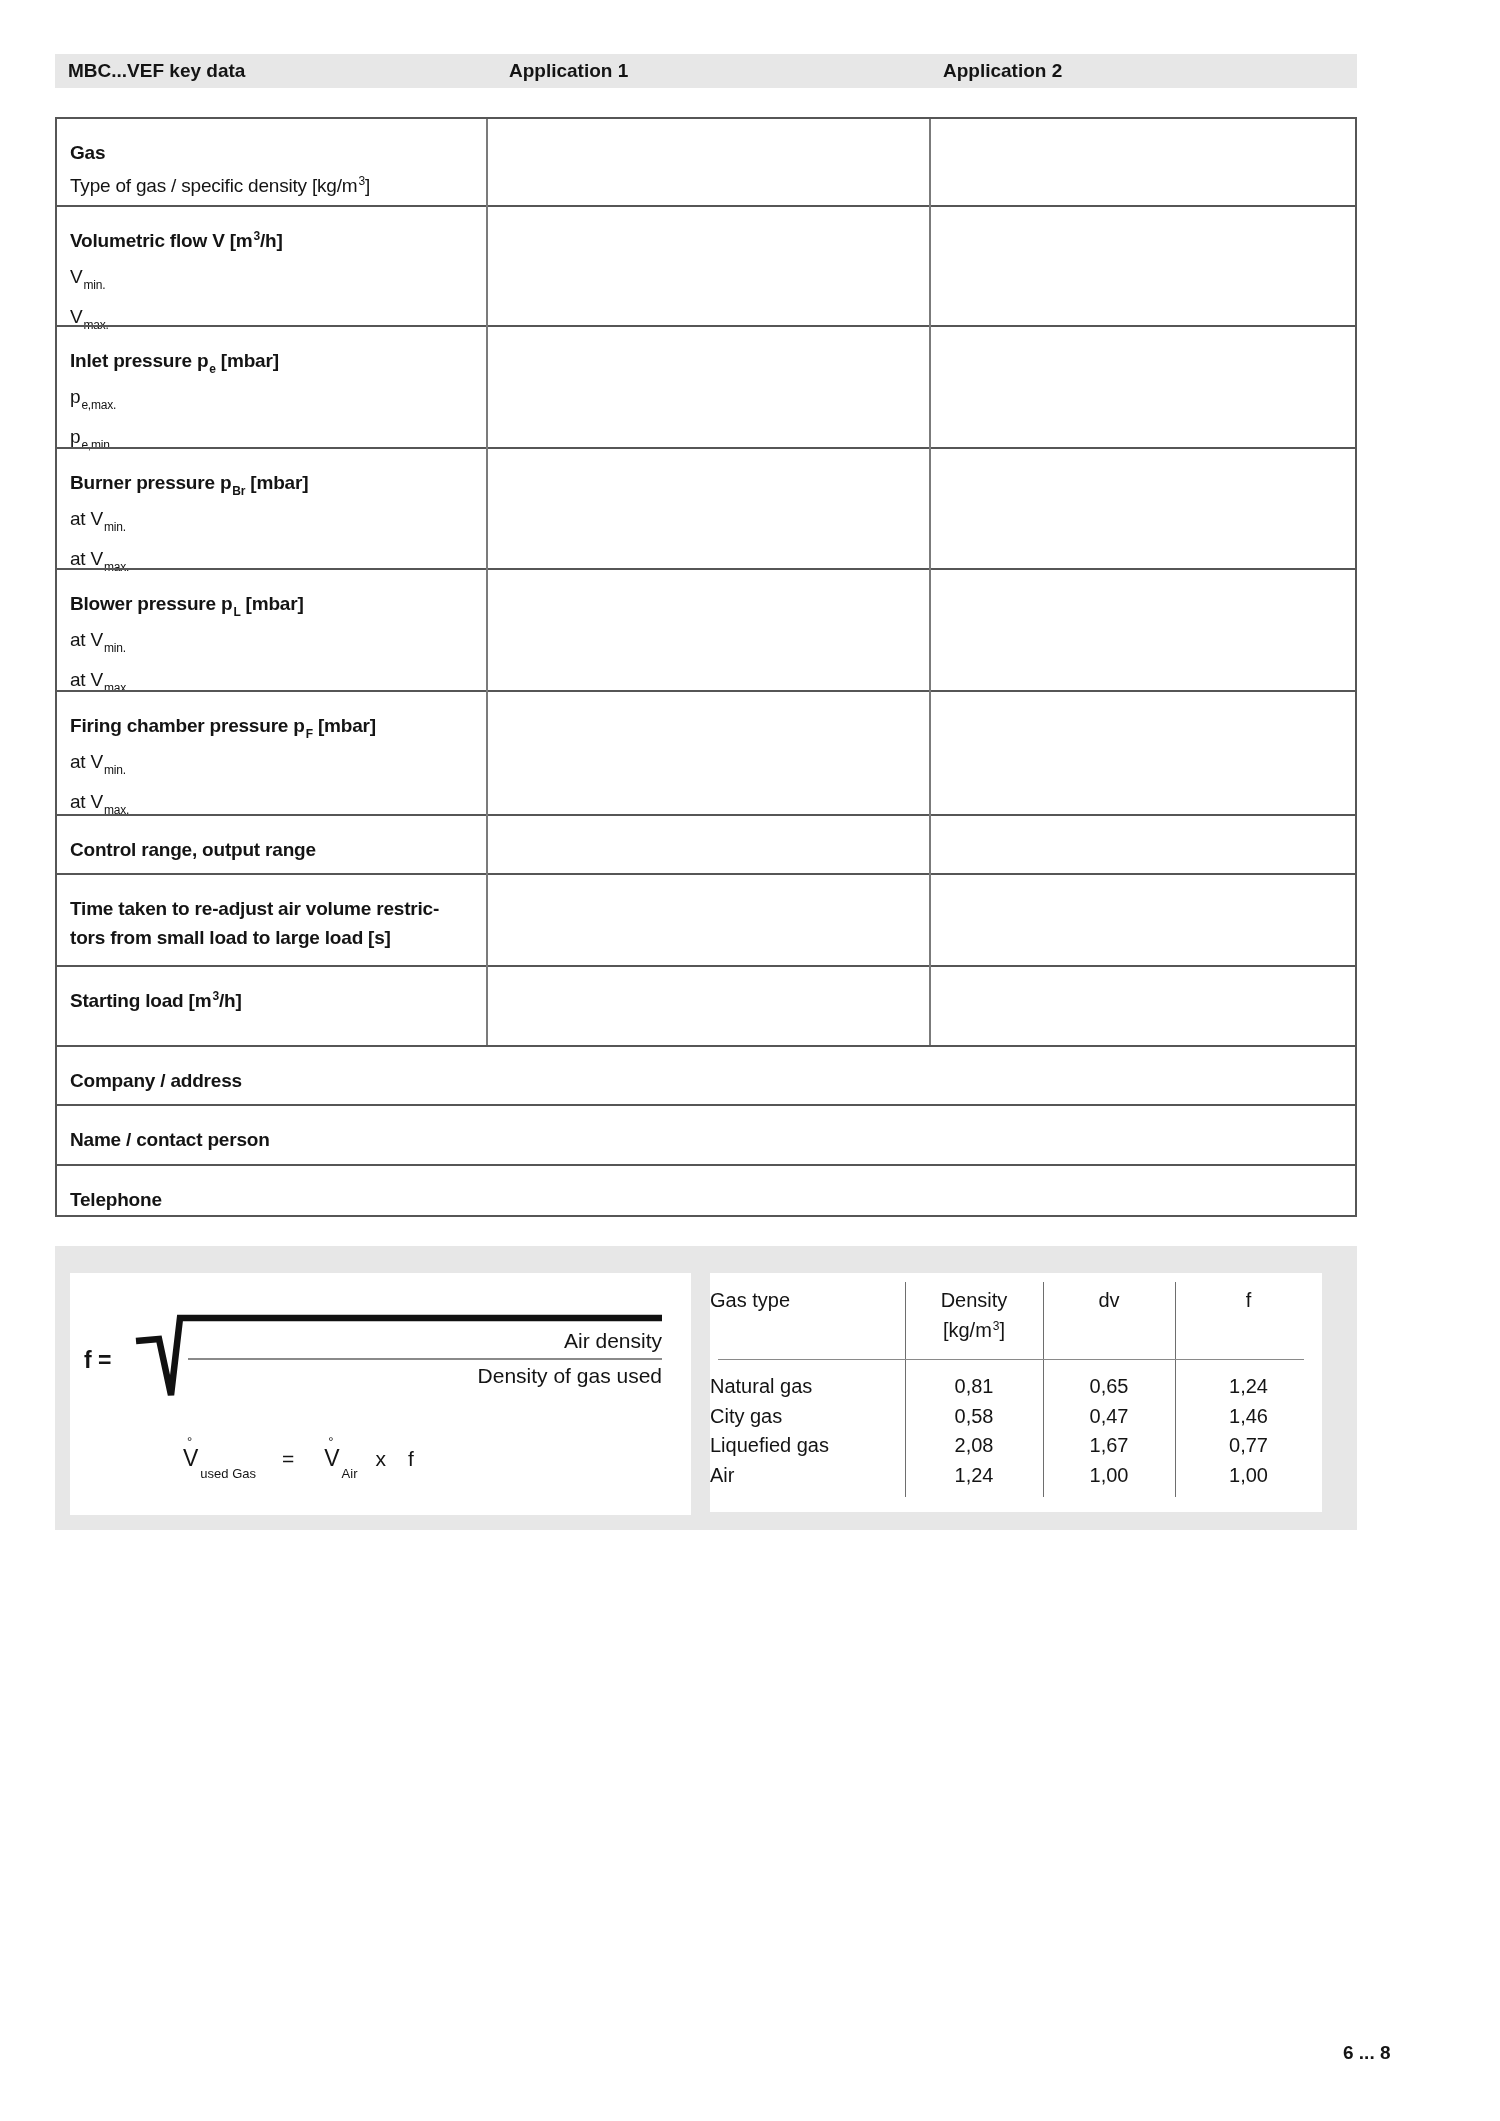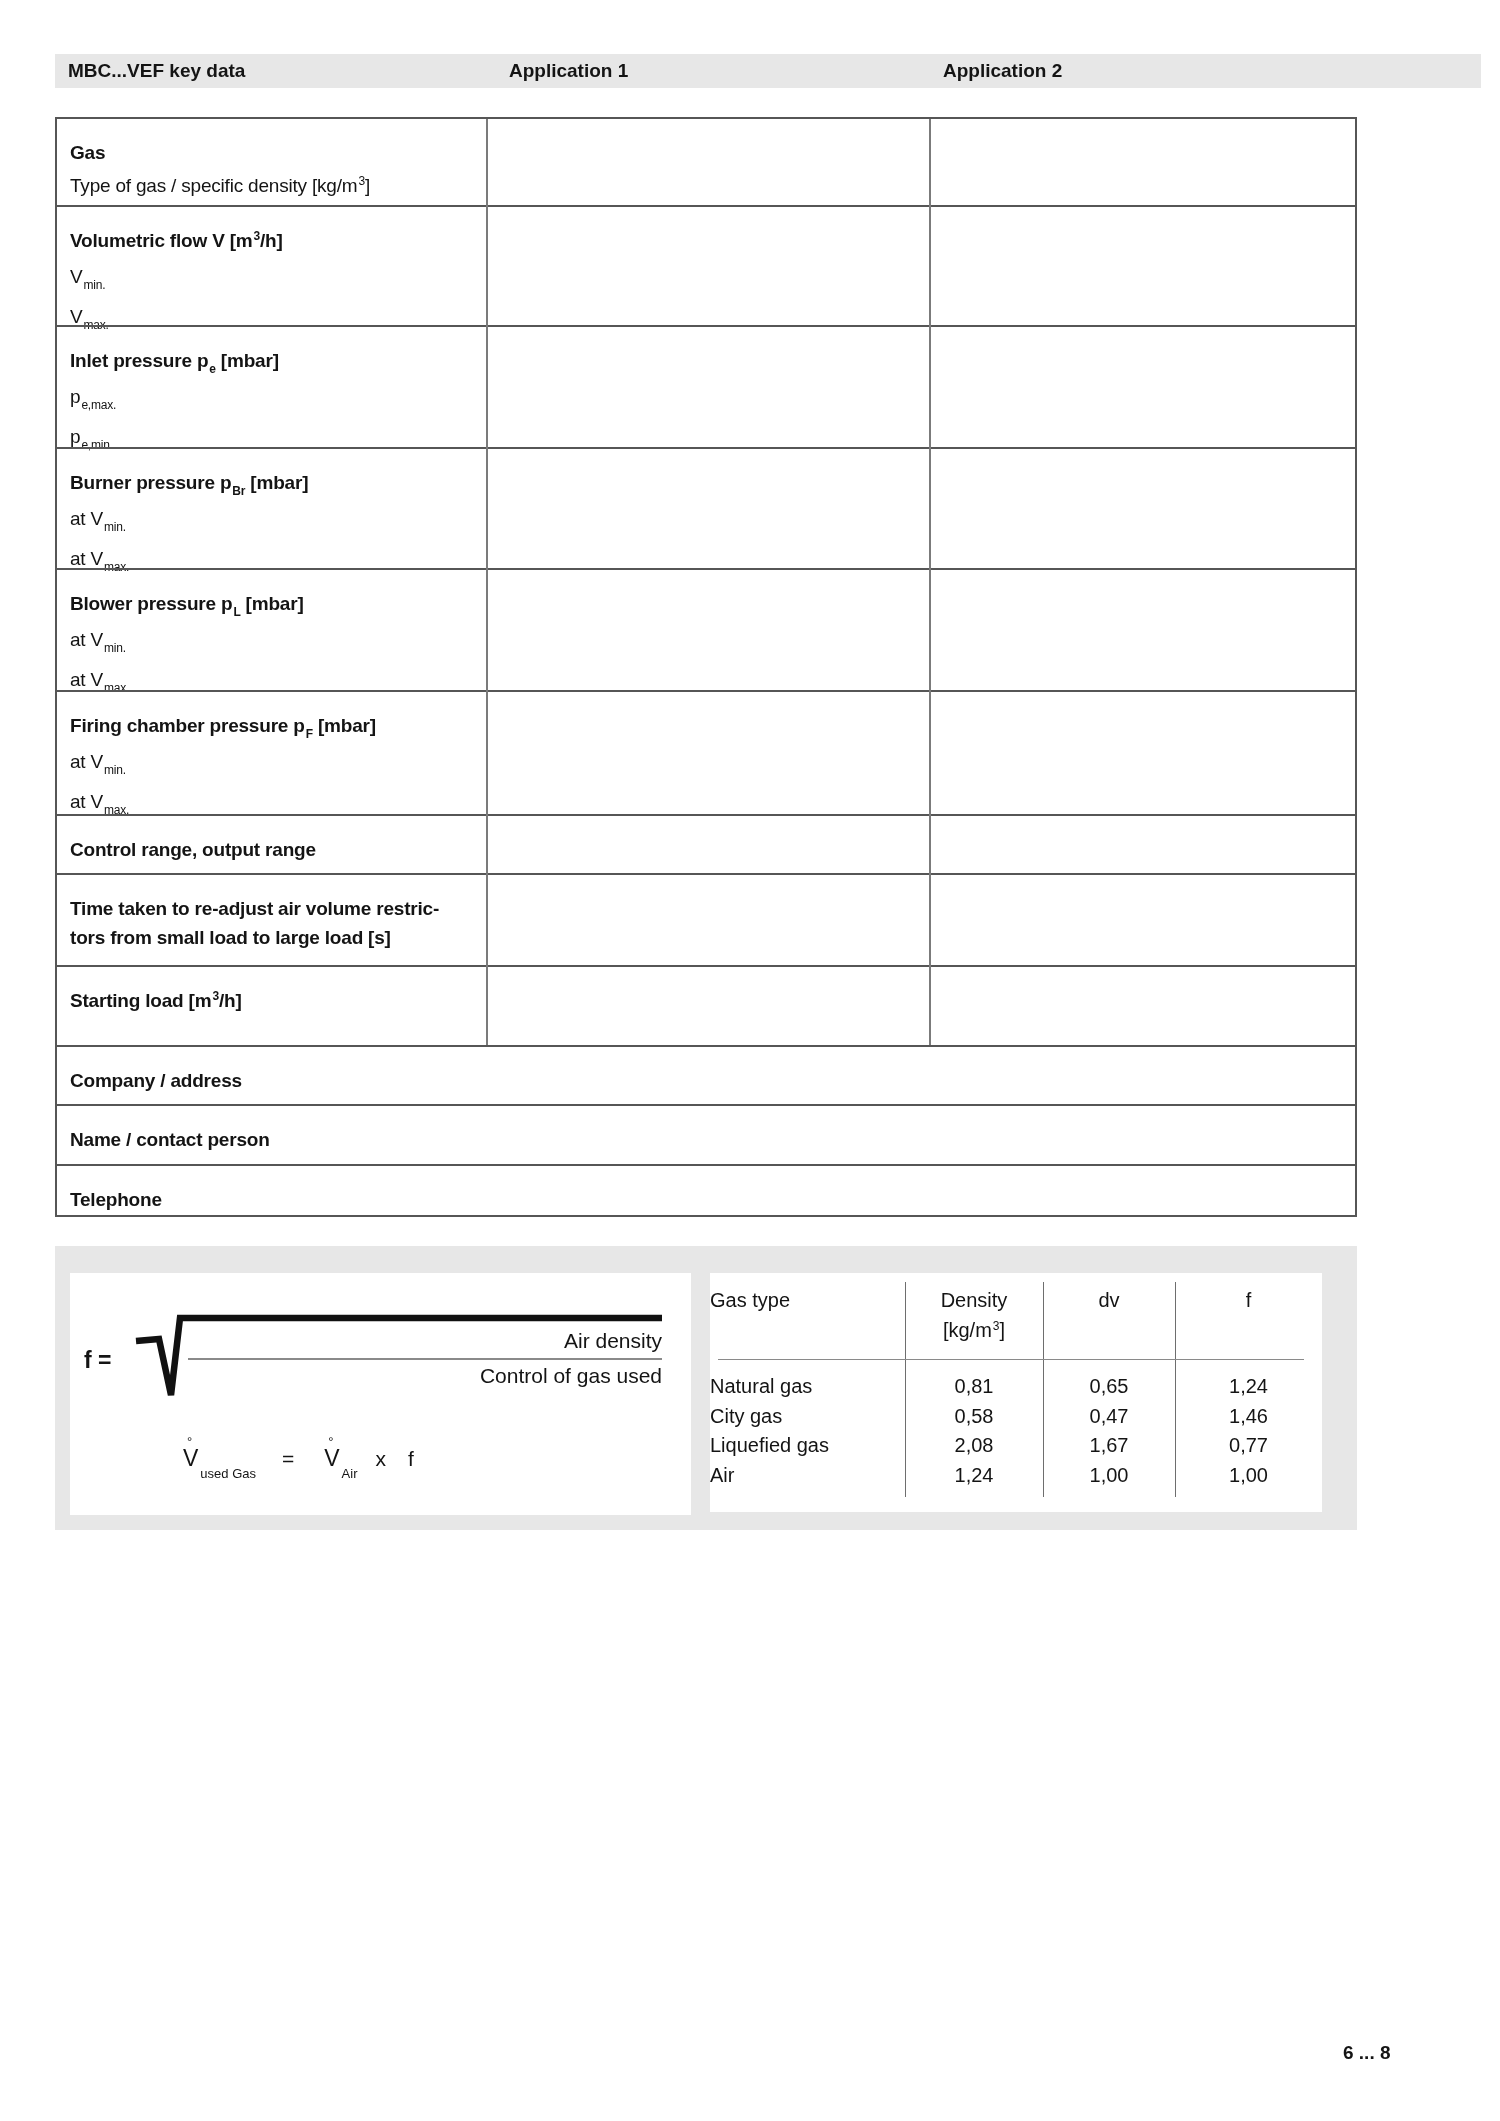--- a/index.html
+++ b/index.html
@@ -3,21 +3,21 @@
 <meta charset="utf-8">
 <style>
   html,body { margin:0; padding:0; background:#ffffff; }
   .page {
     position:relative; width:1500px; height:2121px; background:#ffffff;
     font-family:"Liberation Sans","DejaVu Sans",sans-serif; color:#141414;
     overflow:hidden;
   }
 
   
-  .header-band { position:absolute; left:55px; top:54px; width:1426px; height:34px; background:#e7e7e7; }
+  .header-band { position:absolute; left:55px; top:54px; width:1302px; height:34px; background:#e7e7e7; }
   .hb-label { position:absolute; top:50%; transform:translateY(-50%); font-weight:bold; font-size:19px; white-space:nowrap; }
   .hb-title { left:13px; }
   .hb-app1 { left:454px; }
   .hb-app2 { left:888px; }
 
   
   .key-table {
     position:absolute; left:55px; top:117px; width:1302px; height:1100px;
     border:2px solid #565656; box-sizing:border-box; overflow:hidden;
   }
@@ -155,21 +155,21 @@
   <div class="gray-band">
 
     <div class="formula-box">
       <svg class="radical-svg" width="621" height="242" viewBox="0 0 621 242">
         <polyline points="66,68 89,66 101,122 110,45 592,45" fill="none" stroke="#111111" stroke-width="6.5" stroke-linejoin="miter"></polyline>
       </svg>
       <span class="f-eq">f =</span>
       <div class="frac">
         <span class="num">Air density</span>
         <div class="fline"></div>
-        <span class="den">Control of gas used</span>
+        <span class="den">Density of gas used</span>
       </div>
       <div class="flow-eq">
         <span class="vv"><span>V</span><span class="ring">°</span><span class="fsub">used Gas</span></span>
         <span class="eqs">=</span>
         <span class="vv vv2"><span>V</span><span class="ring">°</span><span class="fsub">Air</span></span>
         <span class="opx">x</span>
         <span class="opf">f</span>
       </div>
     </div>
 

